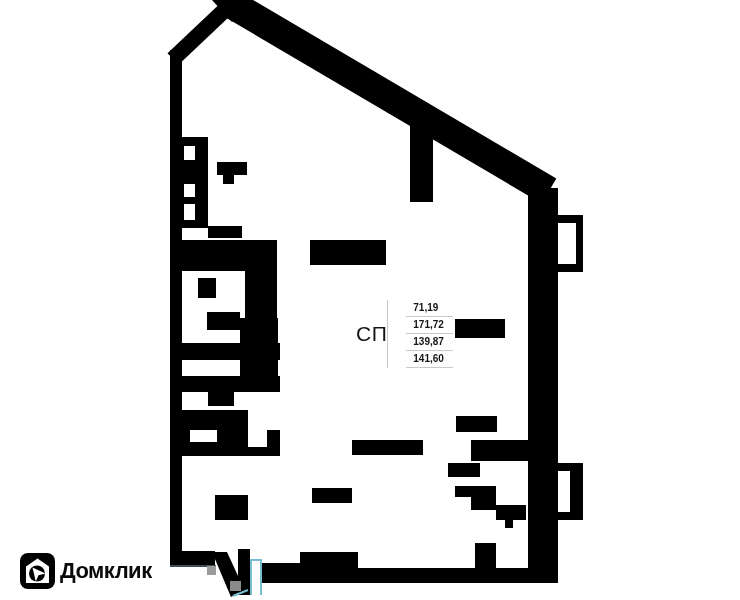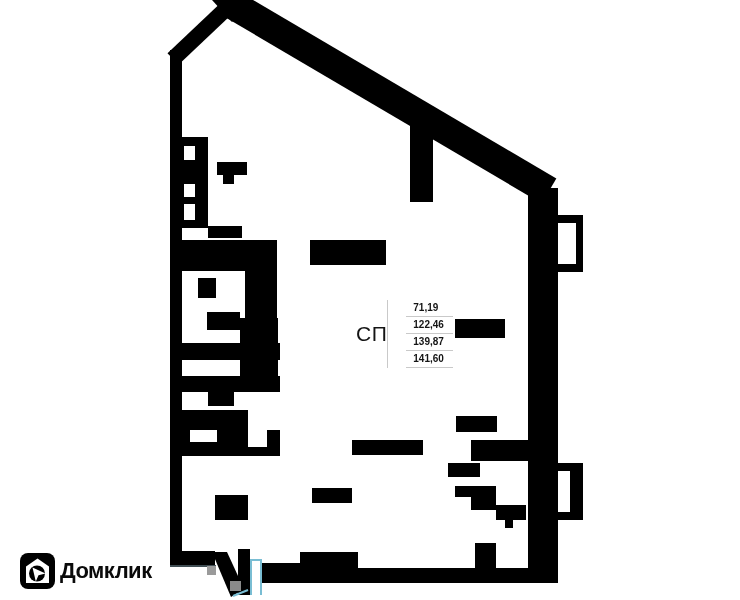--- a/index.html
+++ b/index.html
@@ -104,21 +104,21 @@
     <g>
       <path d="M251,595 L251,560 L261,560 L261,595" fill="#ffffff" stroke-width="2" stroke="#79bdd3"></path>
       <line x1="233" y1="596" x2="248" y2="590" stroke-width="2" stroke="#79bdd3"></line>
     </g>
   </svg>
 
   <div class="area-block">
     <span class="room-label">СП</span>
     <div class="area-rows">
       <div class="area-row">71,19</div>
-      <div class="area-row">122,46</div>
+      <div class="area-row">171,72</div>
       <div class="area-row">139,87</div>
       <div class="area-row">141,60</div>
     </div>
   </div>
 
   <div class="logo">
     <svg width="38" height="40" viewBox="0 0 38 40">
       <rect x="1" y="2" width="35" height="36" rx="8" fill="#000"></rect>
       <path d="M18.5 7.5 L30 15.5 V32 H7 V15.5 Z" fill="#fff"></path>
       <circle cx="18" cy="22.5" r="8" fill="#000"></circle>

